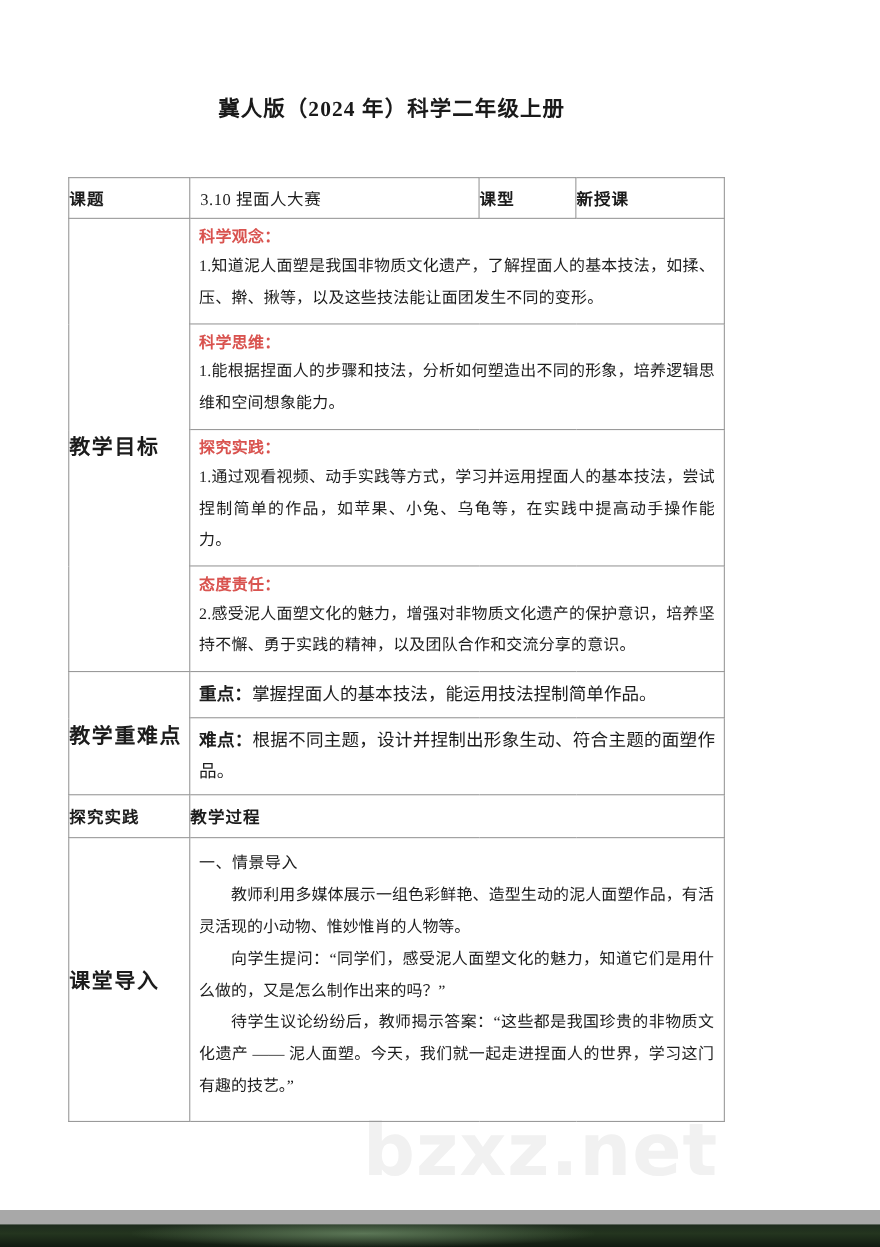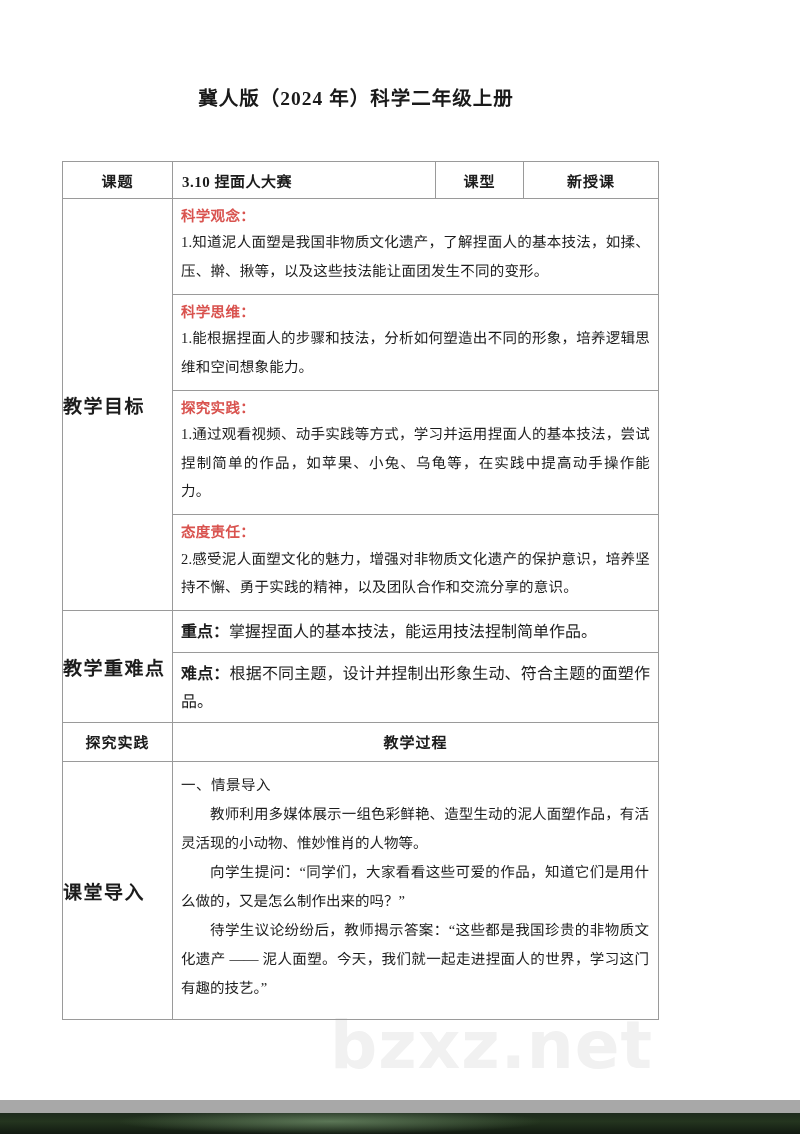--- a/index.html
+++ b/index.html
@@ -98,29 +98,28 @@
     padding: 0;
     vertical-align: middle;
     color: #1c1c1c;
   }
   .col-label  { width: 110px; }
   .col-mid    { width: 263px; }
   .col-type   { width: 88px; }
   .col-val    { width: 135px; }
 
   .cell-center {
-    text-align: center;
     font-weight: bold;
     font-size: 15px;
     letter-spacing: 1px;
   }
   .row-head td { height: 36px; }
 
   .cell-topic {
-    font-weight: bold;
+    font-weight: normal;
     font-size: 15px;
     padding-left: 9px !important;
     text-align: left;
     letter-spacing: 0.5px;
   }
 
   
   .obj-cell {
     padding: 6px 8px 9px 8px !important;
     vertical-align: top;
@@ -239,21 +238,21 @@
       <tr class="process-head">
         <td class="cell-center">探究实践</td>
         <td class="cell-center" colspan="3">教学过程</td>
       </tr>
 
       <tr>
         <td class="label-cell">课堂导入</td>
         <td class="flow-cell" colspan="3">
           <p class="section-title">一、情景导入</p>
           <p class="indent">教师利用多媒体展示一组色彩鲜艳、造型生动的泥人面塑作品，有活灵活现的小动物、惟妙惟肖的人物等。</p>
-          <p class="indent">向学生提问：“同学们，大家看看这些可爱的作品，知道它们是用什么做的，又是怎么制作出来的吗？”</p>
+          <p class="indent">向学生提问：“同学们，感受泥人面塑文化的魅力，知道它们是用什么做的，又是怎么制作出来的吗？”</p>
           <p class="indent">待学生议论纷纷后，教师揭示答案：“这些都是我国珍贵的非物质文化遗产 —— 泥人面塑。今天，我们就一起走进捏面人的世界，学习这门有趣的技艺。”</p>
         </td>
       </tr>
 
     </tbody>
   </table>
 </div>
 
 <div id="bottom-bar"></div>
 <div id="bottom-strip">

